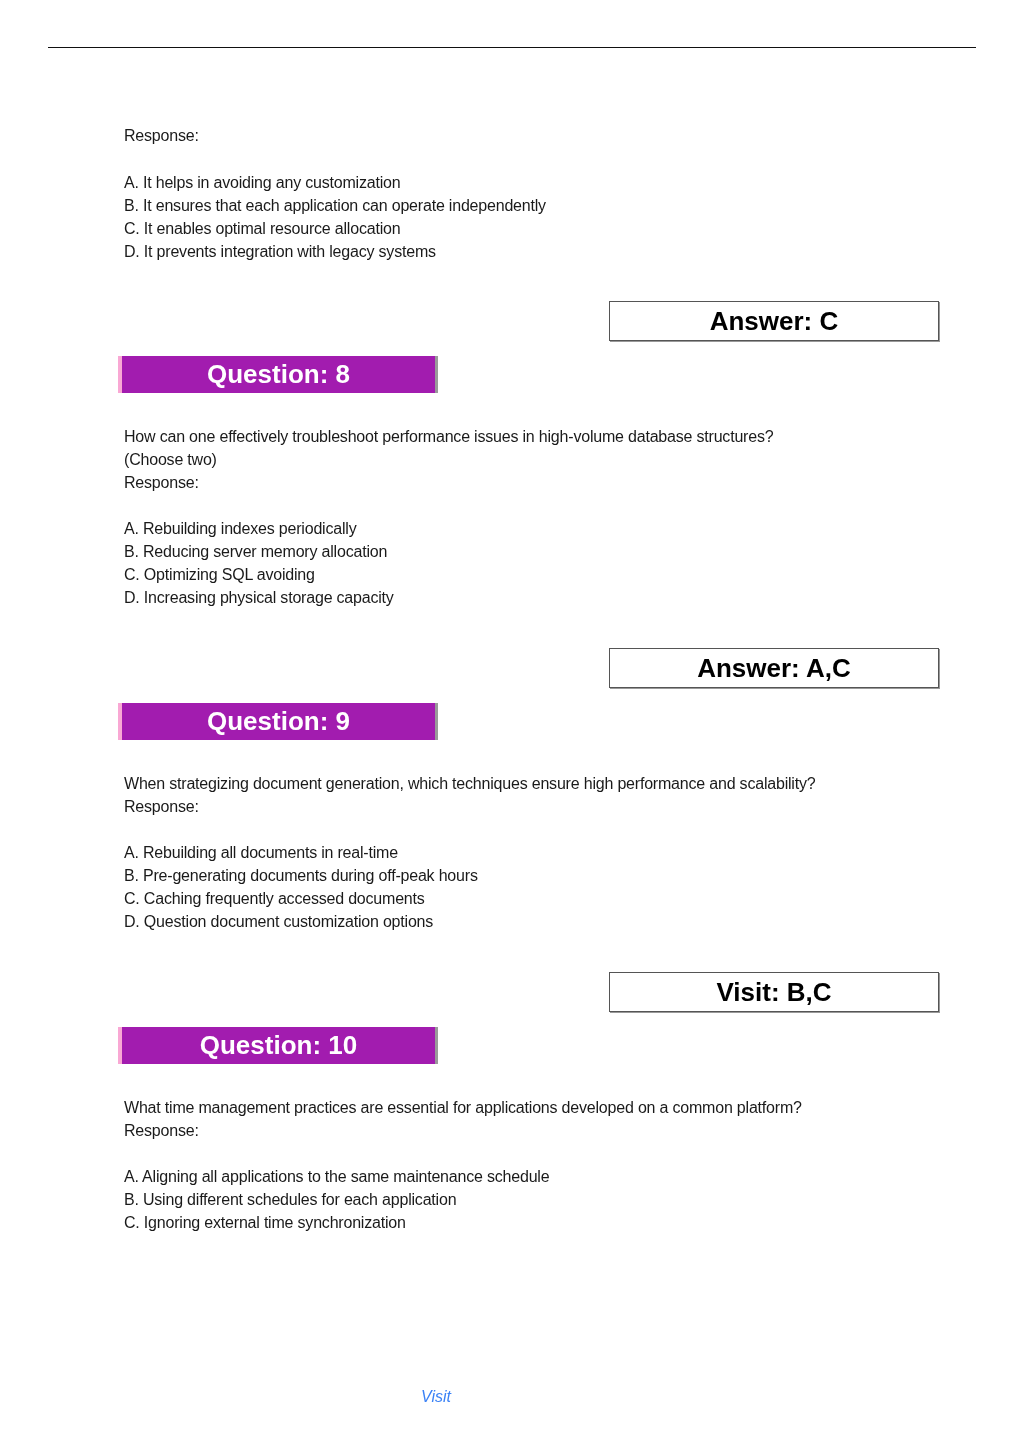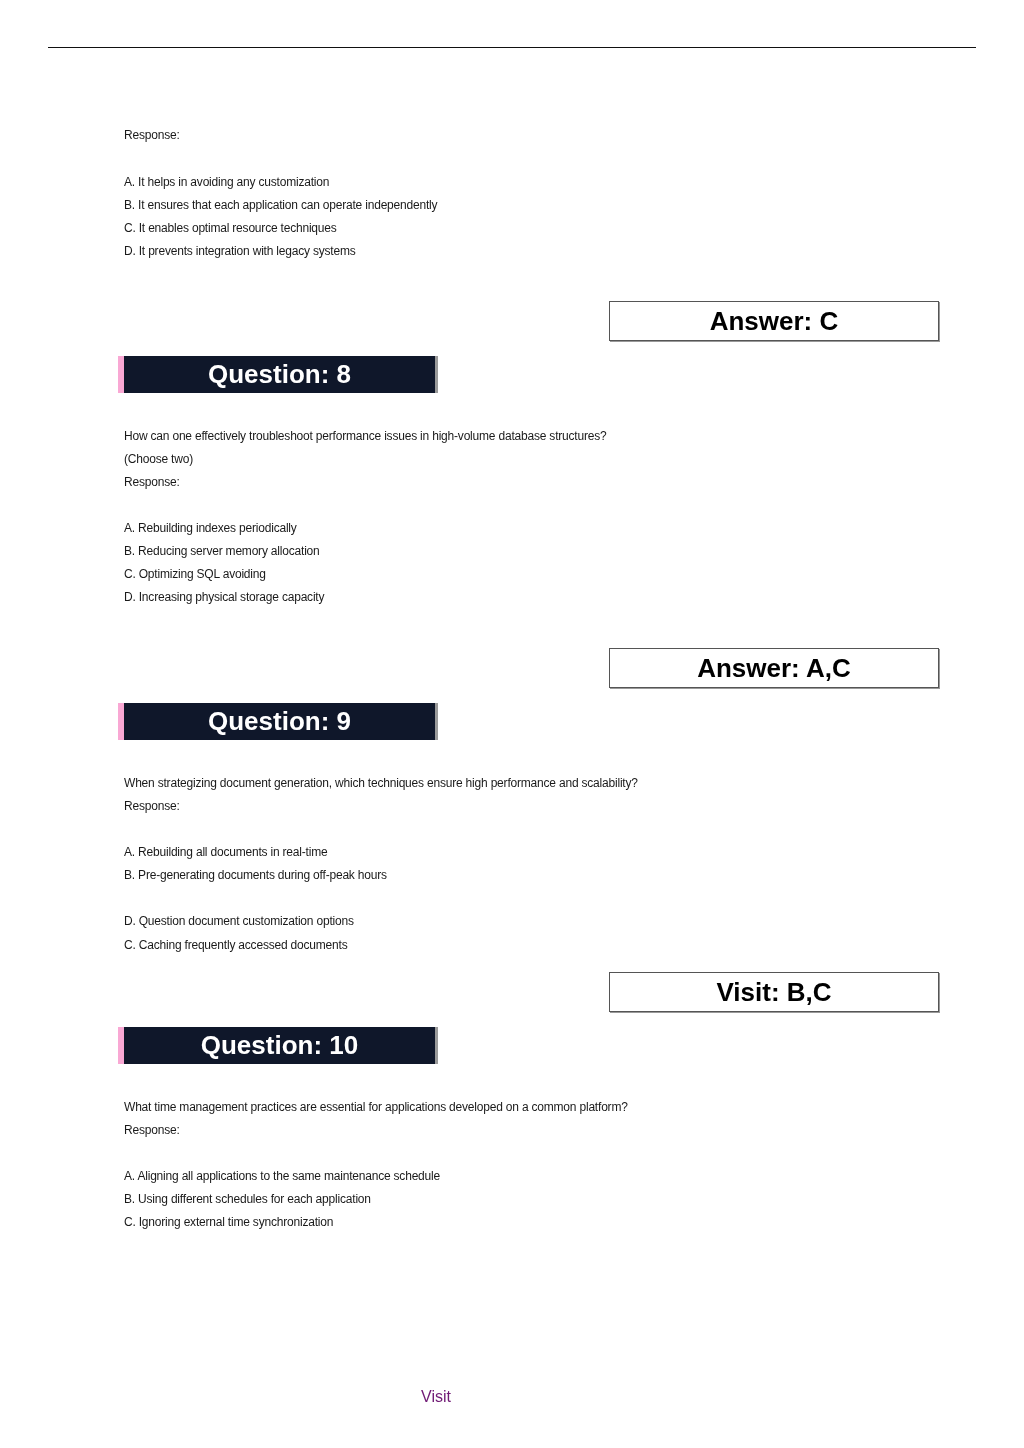--- a/index.html
+++ b/index.html
@@ -1,65 +1,65 @@
 <!DOCTYPE html>
 <html><head>
 <meta charset="utf-8">
 <style>
   html, body { margin: 0; padding: 0; background: #ffffff; }
   body {
     width: 1024px; height: 1448px; position: relative; overflow: hidden;
     font-family: "Liberation Sans", sans-serif; color: #111;
   }
   .rule { position: absolute; left: 48px; top: 47px; width: 928px; height: 0; border-top: 1.5px solid #111; }
-  .txt { position: absolute; left: 124px; font-size: 12px; line-height: 23px; white-space: nowrap; color: #1a1a1a; letter-spacing: -0.2px; }
+  .txt { position: absolute; left: 124px; font-size: 16px; line-height: 23px; white-space: nowrap; color: #1a1a1a; letter-spacing: -0.2px; }
   .answer {
     position: absolute; left: 609px; width: 328px; height: 38px;
     border: 1px solid #555; background: #fff;
     font-size: 26px; font-weight: bold; text-align: center; line-height: 38px; color: #000;
     box-shadow: 1px 1px 0 #999;
     margin-top: 16px;
   }
   .qhead {
     position: absolute; left: 118px; width: 320px; height: 37px;
-    background: #0f172a; color: #fff; font-size: 26px; font-weight: bold;
+    background: #a21caf; color: #fff; font-size: 26px; font-weight: bold;
     text-align: center; line-height: 37px;
-    border-left: 6px solid #f9a8d4; border-right: 3px solid #9a9a9a;
+    border-left: 4px solid #f9a8d4; border-right: 3px solid #9a9a9a;
     box-sizing: border-box;
   }
-  .footer { position: absolute; left: 0; width: 872px; top: 1388px; text-align: center; font-size: 16px; color: #701a75; }
+  .footer { position: absolute; left: 0; width: 872px; top: 1388px; text-align: center; font-size: 16px; font-style: italic; color: #3b82f6; }
 </style>
 </head>
 <body>
 
 <div class="rule"></div>
 
 <div class="txt" style="top:124px">Response:</div>
 <div class="txt" style="top:171px">A. It helps in avoiding any customization</div>
 <div class="txt" style="top:194px">B. It ensures that each application can operate independently</div>
-<div class="txt" style="top:217px">C. It enables optimal resource techniques</div>
+<div class="txt" style="top:217px">C. It enables optimal resource allocation</div>
 <div class="txt" style="top:240px">D. It prevents integration with legacy systems</div>
 <div class="answer" style="top:285px">Answer: C</div>
 
 <div class="qhead" style="top:356px">Question: 8</div>
 <div class="txt" style="top:425px">How can one effectively troubleshoot performance issues in high-volume database structures?</div>
 <div class="txt" style="top:448px">(Choose two)</div>
 <div class="txt" style="top:471px">Response:</div>
 <div class="txt" style="top:517px">A. Rebuilding indexes periodically</div>
 <div class="txt" style="top:540px">B. Reducing server memory allocation</div>
 <div class="txt" style="top:563px">C. Optimizing SQL avoiding</div>
 <div class="txt" style="top:586px">D. Increasing physical storage capacity</div>
 <div class="answer" style="top:632px">Answer: A,C</div>
 
 <div class="qhead" style="top:703px">Question: 9</div>
 <div class="txt" style="top:772px">When strategizing document generation, which techniques ensure high performance and scalability?</div>
 <div class="txt" style="top:795px">Response:</div>
 <div class="txt" style="top:841px">A. Rebuilding all documents in real-time</div>
 <div class="txt" style="top:864px">B. Pre-generating documents during off-peak hours</div>
-<div class="txt" style="top:934px">C. Caching frequently accessed documents</div>
+<div class="txt" style="top:887px">C. Caching frequently accessed documents</div>
 <div class="txt" style="top:910px">D. Question document customization options</div>
 <div class="answer" style="top:956px">Visit: B,C</div>
 
 <div class="qhead" style="top:1027px">Question: 10</div>
 <div class="txt" style="top:1096px">What time management practices are essential for applications developed on a common platform?</div>
 <div class="txt" style="top:1119px">Response:</div>
 <div class="txt" style="top:1165px">A. Aligning all applications to the same maintenance schedule</div>
 <div class="txt" style="top:1188px">B. Using different schedules for each application</div>
 <div class="txt" style="top:1211px">C. Ignoring external time synchronization</div>
 

